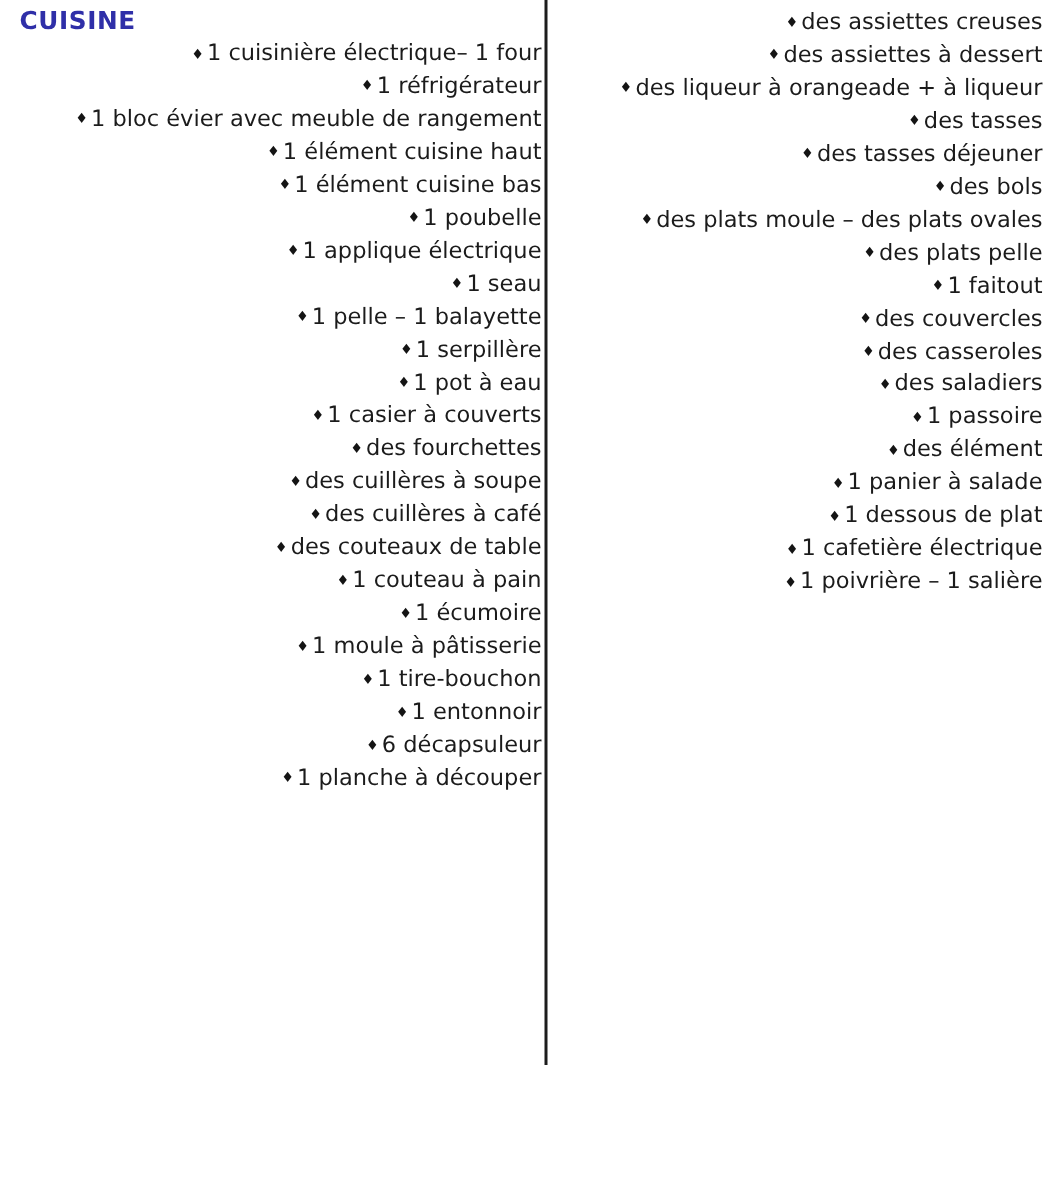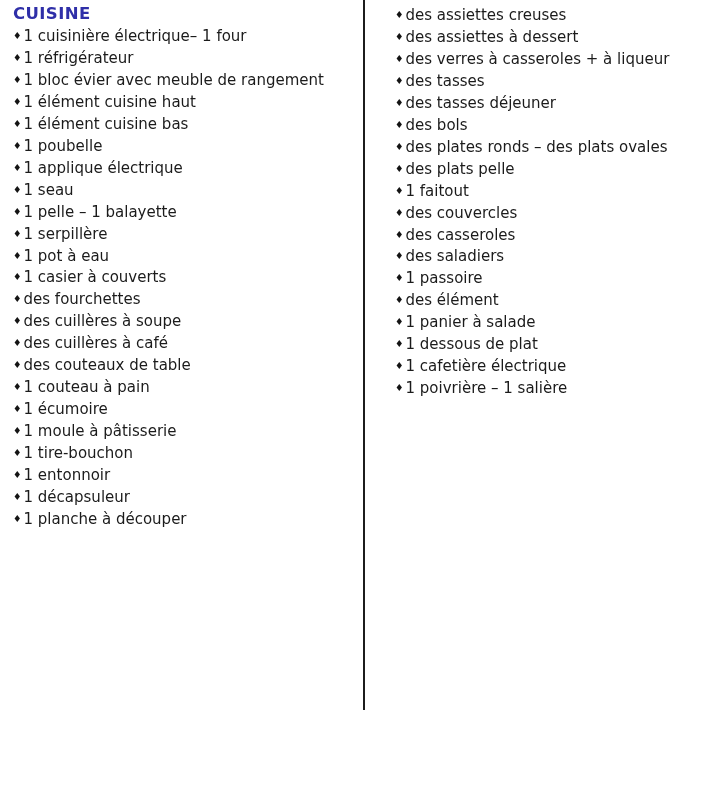--- a/index.html
+++ b/index.html
@@ -32,20 +32,21 @@
   ul.list {
     list-style: none;
     margin: 0;
     padding: 0;
   }
   ul.list li {
     font-size: 15px;
     line-height: 21.45px;
     color: #1b1b1b;
     white-space: nowrap;
+    text-align: right;
   }
   .bullet {
     display: inline-block;
     font-size: 9.5px;
     margin-right: 2px;
     vertical-align: 1.5px;
     color: #141414;
   }
   .divider {
     position: absolute;
@@ -78,36 +79,36 @@
       <li><span class="bullet">♦</span><span>1 casier à couverts</span></li>
       <li><span class="bullet">♦</span><span>des fourchettes</span></li>
       <li><span class="bullet">♦</span><span>des cuillères à soupe</span></li>
       <li><span class="bullet">♦</span><span>des cuillères à café</span></li>
       <li><span class="bullet">♦</span><span>des couteaux de table</span></li>
       <li><span class="bullet">♦</span><span>1 couteau à pain</span></li>
       <li><span class="bullet">♦</span><span>1 écumoire</span></li>
       <li><span class="bullet">♦</span><span>1 moule à pâtisserie</span></li>
       <li><span class="bullet">♦</span><span>1 tire-bouchon</span></li>
       <li><span class="bullet">♦</span><span>1 entonnoir</span></li>
-      <li><span class="bullet">♦</span><span>1 décapsuleur</span></li>
+      <li><span class="bullet">♦</span><span>6 décapsuleur</span></li>
       <li><span class="bullet">♦</span><span>1 planche à découper</span></li>
     </ul>
   </div>
 
   <div class="divider" style="background: rgb(28, 28, 28);"></div>
 
   <div class="col col-right">
     <ul class="list">
       <li><span class="bullet">♦</span><span>des assiettes creuses</span></li>
       <li><span class="bullet">♦</span><span>des assiettes à dessert</span></li>
-      <li><span class="bullet">♦</span><span>des verres à casseroles + à liqueur</span></li>
+      <li><span class="bullet">♦</span><span>des liqueur à orangeade + à liqueur</span></li>
       <li><span class="bullet">♦</span><span>des tasses</span></li>
       <li><span class="bullet">♦</span><span>des tasses déjeuner</span></li>
       <li><span class="bullet">♦</span><span>des bols</span></li>
-      <li><span class="bullet">♦</span><span>des plates ronds – des plats ovales</span></li>
+      <li><span class="bullet">♦</span><span>des plats moule – des plats ovales</span></li>
       <li><span class="bullet">♦</span><span>des plats pelle</span></li>
       <li><span class="bullet">♦</span><span>1 faitout</span></li>
       <li><span class="bullet">♦</span><span>des couvercles</span></li>
       <li><span class="bullet">♦</span><span>des casseroles</span></li>
       <li><span class="bullet">♦</span><span>des saladiers</span></li>
       <li><span class="bullet">♦</span><span>1 passoire</span></li>
       <li><span class="bullet">♦</span><span>des élément</span></li>
       <li><span class="bullet">♦</span><span>1 panier à salade</span></li>
       <li><span class="bullet">♦</span><span>1 dessous de plat</span></li>
       <li><span class="bullet">♦</span><span>1 cafetière électrique</span></li>

